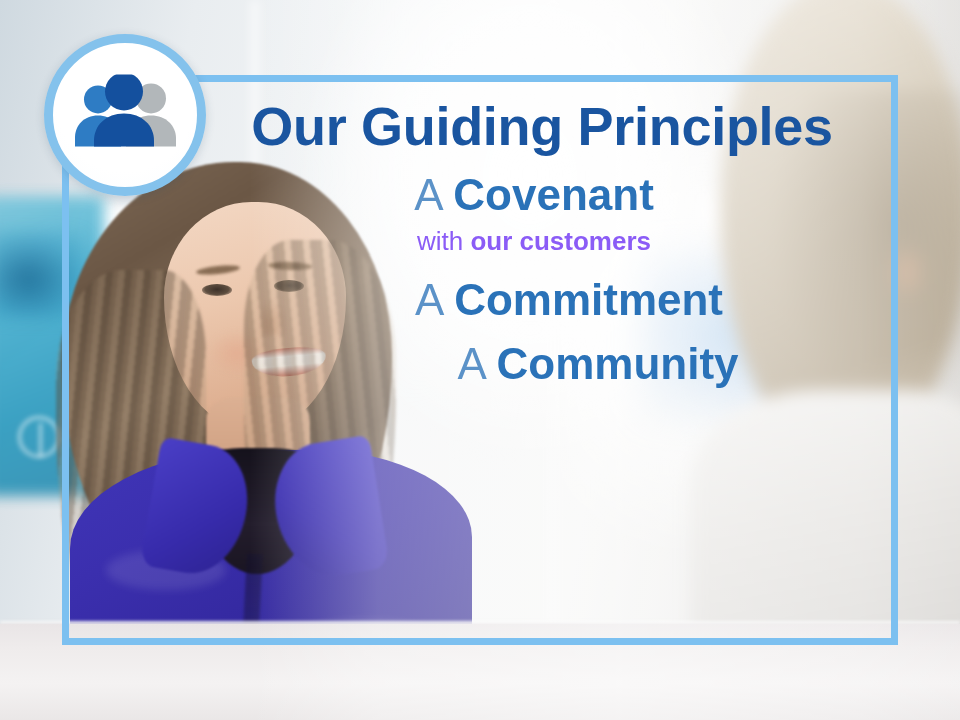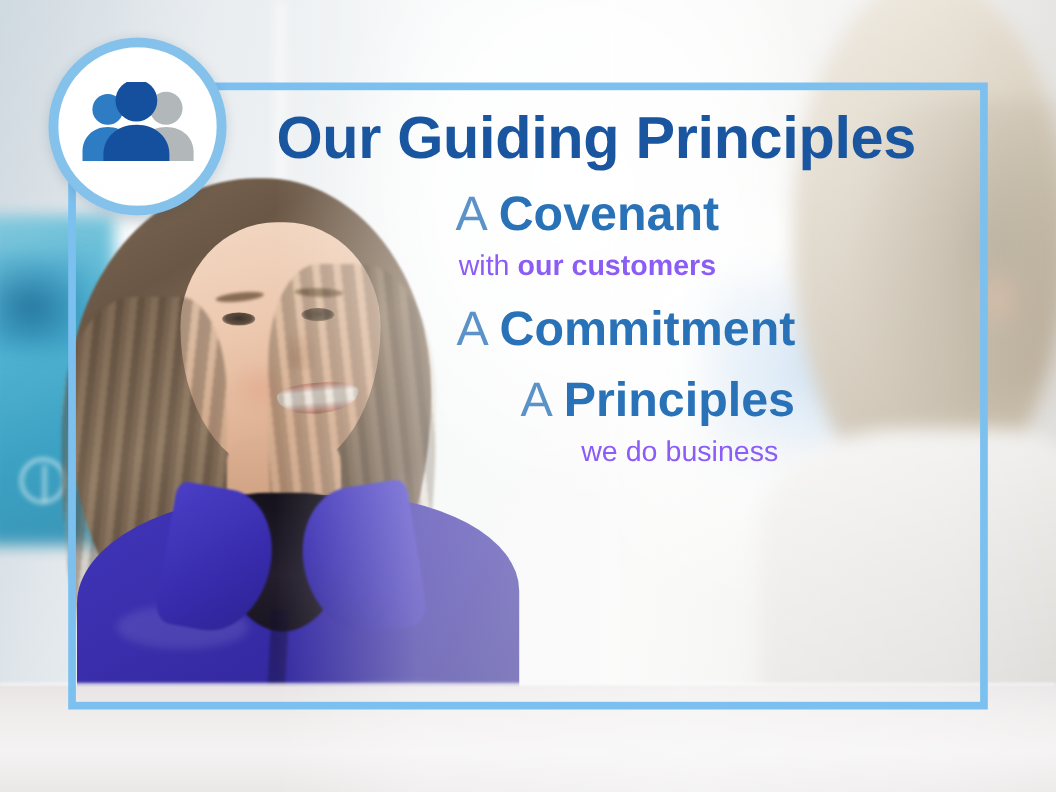--- a/index.html
+++ b/index.html
@@ -380,22 +380,21 @@
     <div class="principle blk2">
       <div class="p-head">
         <span class="p-art">A</span>
         <span class="p-word">Commitment</span>
       </div>
     </div>
 
     <div class="principle blk3">
       <div class="p-head">
         <span class="p-art">A</span>
-        <span class="p-word">Principles</span>
+        <span class="p-word">Community</span>
       </div>
       <div class="p-sub">
-        <div class="lt">we do business</div>
       </div>
     </div>
 
   </div>
 
 </div>
 
 </body></html>

